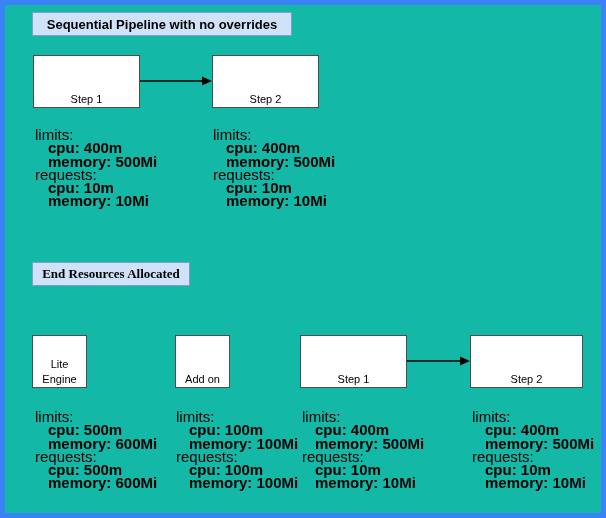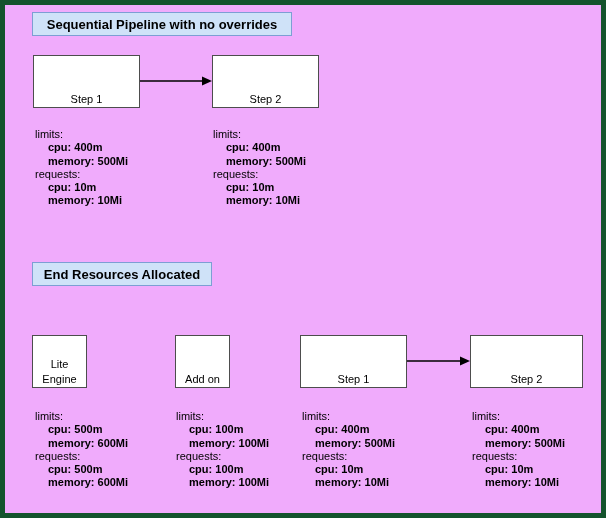--- a/index.html
+++ b/index.html
@@ -5,22 +5,22 @@
   * { margin: 0; padding: 0; box-sizing: border-box; }
   html, body { background: #ffffff; }
   body {
     font-family: "Liberation Sans", "DejaVu Sans", sans-serif;
     color: #000000;
   }
   .canvas {
     position: relative;
     width: 606px;
     height: 518px;
-    border: 5px solid #14532d;
-    background: #f0abfc;
+    border: 5px solid #3b82f6;
+    background: #14b8a6;
     overflow: hidden;
   }
   .title-box {
     position: absolute;
     height: 24px;
     background: #cfe2f8;
     border: 1px solid #7d9ed3;
     display: flex;
     align-items: center;
     justify-content: center;
@@ -39,21 +39,21 @@
     font-size: 11px;
     text-align: center;
     line-height: 15px;
   }
   .arrow-svg {
     position: absolute;
     overflow: visible;
   }
   .res-block {
     position: absolute;
-    font-size: 11px;
+    font-size: 15px;
     line-height: 13.3px;
     white-space: nowrap;
   }
   .res-block .indent { padding-left: 13px; font-weight: bold; }
 </style>
 </head>
 <body>
 
 <div class="canvas">
 
@@ -83,21 +83,21 @@
 
   <div class="res-block" style="left:208px; top:123px;">
     <div>limits:</div>
     <div class="indent">cpu: 400m</div>
     <div class="indent">memory: 500Mi</div>
     <div>requests:</div>
     <div class="indent">cpu: 10m</div>
     <div class="indent">memory: 10Mi</div>
   </div>
 
-  <div class="title-box" style="left:27px; top:257px; width:180px;">End Resources Allocated</div>
+  <div class="title-box" style="left:27px; top:257px; width:158px;font-family:Liberation Serif, serif;">End Resources Allocated</div>
 
   <div class="node" style="left:170px; top:330px; width:55px; height:53px;">
     <span>Add on</span>
   </div>
 
   <div class="node" style="left:27px; top:330px; width:55px; height:53px;">
     <span>Lite</span>
     <span>Engine</span>
   </div>
 

